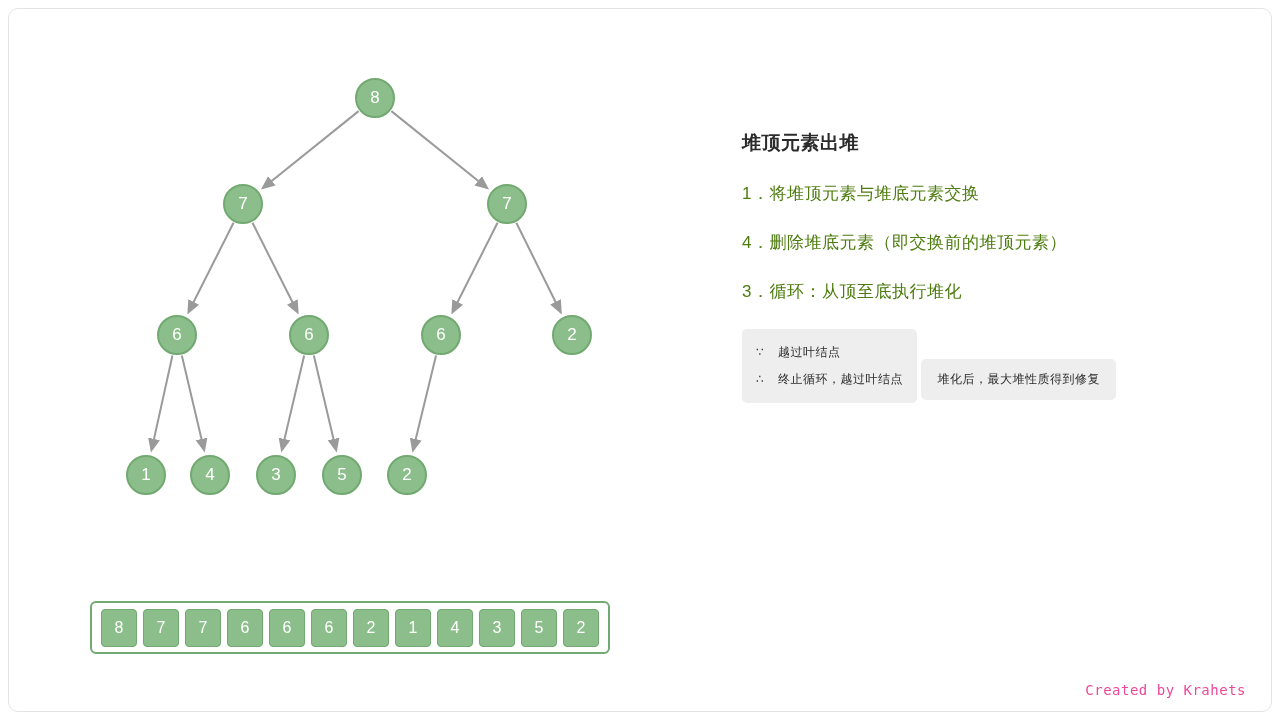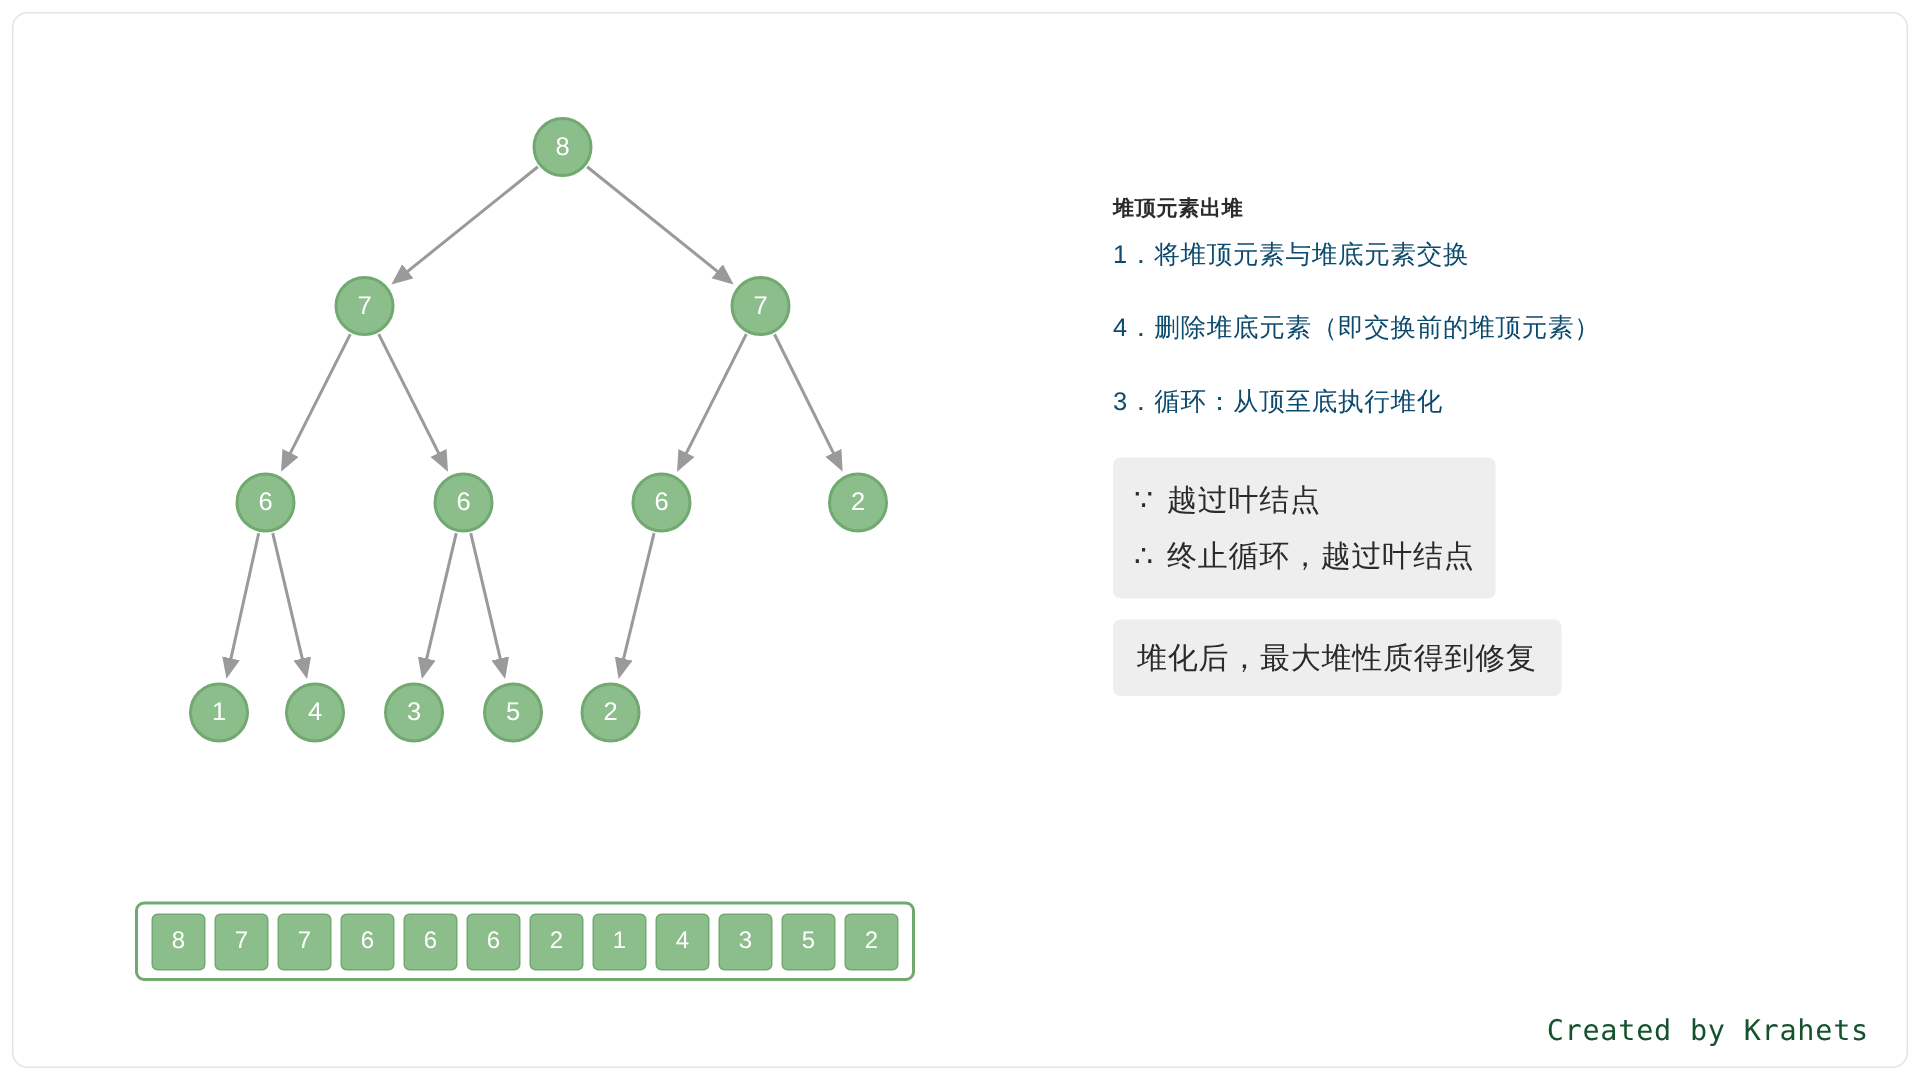--- a/index.html
+++ b/index.html
@@ -87,41 +87,41 @@
     box-sizing: border-box;
   }
   
   #panel {
     position: absolute;
     left: 742px;
     top: 130px;
     width: 470px;
   }
   #panel-title {
-    font-size: 14px;
+    font-size: 19px;
     font-weight: bold;
     color: #2b2b2b;
-    margin: 0 0 10px 0;
+    margin: 0 0 26px 0;
     letter-spacing: 0.5px;
   }
   .step {
     font-size: 17px;
-    color: #0c4a6e;
+    color: #4d7c0f;
     margin-bottom: 26px;
     letter-spacing: 0.5px;
   }
   .note-box {
     background: #eeeeee;
     border-radius: 5px;
     padding: 10px 14px;
     display: inline-block;
     margin-bottom: 14px;
   }
   .note-line {
-    font-size: 20px;
+    font-size: 12px;
     color: #2b2b2b;
     letter-spacing: 0.5px;
     padding: 5px 0;
     white-space: nowrap;
     font-family: Liberation Serif, serif;
   }
   .note-sym {
     display: inline-block;
     width: 22px;
     color: #2b2b2b;
@@ -133,22 +133,22 @@
     display: inline-block;
     margin-top: 0;
   }
   #result-box .note-line { padding: 0; }
   
   #credit {
     position: absolute;
     right: 34px;
     bottom: 22px;
     font-family: "DejaVu Sans Mono", monospace;
-    font-size: 19px;
-    color: #14532d;
+    font-size: 14px;
+    color: #ec4899;
     letter-spacing: 0.5px;
   }
 </style>
 </head>
 <body>
 
 <div id="canvas">
   <div class="frame"></div>
 
   <div id="tree-area">

